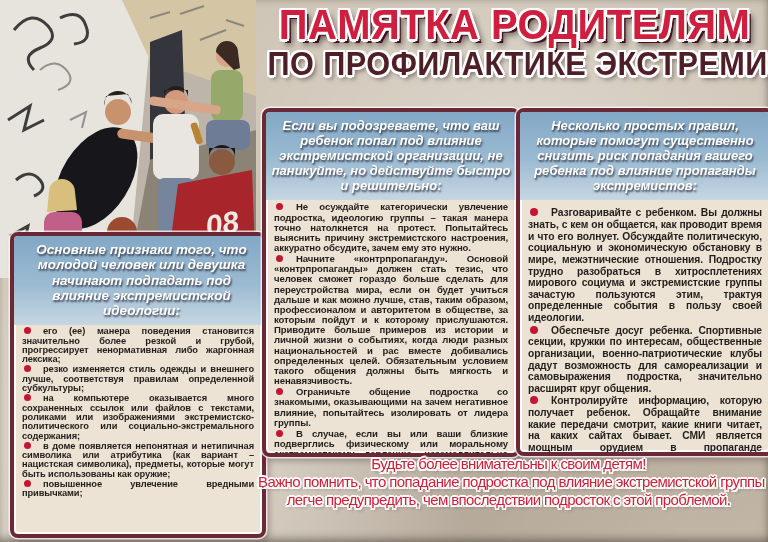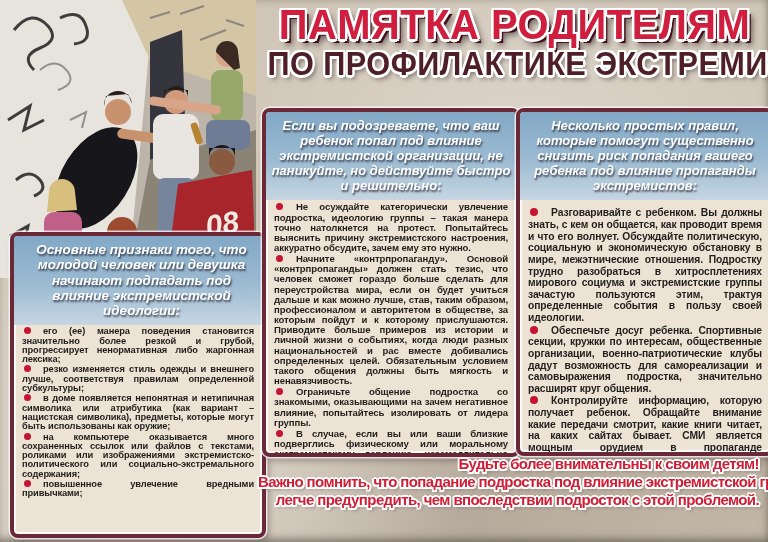--- a/index.html
+++ b/index.html
@@ -55,22 +55,22 @@
   .panel-mid{left:262px;top:108px;width:250px;height:341px;}
   .panel-mid .panel-header{font-size:13px;line-height:1.16;}
   .panel-mid .panel-body{font-size:9.6px;line-height:1.06;letter-spacing:-0.1px;}
   .panel-mid .dot{width:7px;height:7px;margin:0 13px 0 2px;}
   .panel-right{left:516px;top:108px;width:250px;height:340px;}
   .panel-right .panel-header{font-size:13px;line-height:1.16;}
   .panel-right .panel-body{font-size:10.3px;line-height:1.13;letter-spacing:-0.1px;padding-top:7px;}
   .panel-right .dot{width:8px;height:8px;margin:0 13px 0 2px;}
   
   .footer{
-    position:absolute;left:258px;right:9px;top:455px;text-align:right;
-    font-weight:700;color:#ce1f36;font-size:15px;line-height:1.2;letter-spacing:-0.6px;
+    position:absolute;left:258px;right:9px;top:455px;text-align:center;
+    font-weight:400;color:#ce1f36;font-size:15px;line-height:1.2;letter-spacing:-0.6px;
     text-shadow:-1.5px -1.5px 0 #fff,1.5px -1.5px 0 #fff,-1.5px 1.5px 0 #fff,1.5px 1.5px 0 #fff,
       0 -1.8px 0 #fff,0 1.8px 0 #fff,-1.8px 0 0 #fff,1.8px 0 0 #fff,
       2.5px 3px 3px rgba(80,55,55,.45);
   }
   .footer div{white-space:nowrap;}
 </style>
 </head>
 <body>
 
 <div class="poster">
@@ -149,22 +149,22 @@
     <div><span class="t1">ПАМЯТКА РОДИТЕЛЯМ</span></div>
     <div><span class="t2">ПО ПРОФИЛАКТИКЕ ЭКСТРЕМИЗМА</span></div>
   </div>
 
   <div class="panel panel-left">
     <div class="panel-header">Основные признаки того, что молодой человек или девушка начинают подпадать под влияние экстремистской идеологии:</div>
     <div class="panel-body">
       <ul>
         <li><span class="dot"></span><span>его (ее) манера поведения становится значительно более резкой и грубой, прогрессирует ненормативная либо жаргонная лексика;</span></li>
         <li><span class="dot"></span><span>резко изменяется стиль одежды и внешнего лучше, соответствуя правилам определенной субкультуры;</span></li>
+        <li><span class="dot"></span><span>на компьютере оказывается много сохраненных ссылок или файлов с текстами, роликами или изображениями экстремистско-политического или социально-экстремального содержания;</span></li>
         <li><span class="dot"></span><span>в доме появляется непонятная и нетипичная символика или атрибутика (как вариант – нацистская символика), предметы, которые могут быть использованы как оружие;</span></li>
-        <li><span class="dot"></span><span>на компьютере оказывается много сохраненных ссылок или файлов с текстами, роликами или изображениями экстремистско-политического или социально-экстремального содержания;</span></li>
         <li><span class="dot"></span><span>повышенное увлечение вредными привычками;</span></li>
 
       </ul>
     </div>
   </div>
 
   <div class="panel panel-mid">
     <div class="panel-header">Если вы подозреваете, что ваш ребенок попал под влияние экстремистской организации, не паникуйте, но действуйте быстро и решительно:</div>
     <div class="panel-body">
       <ul>

